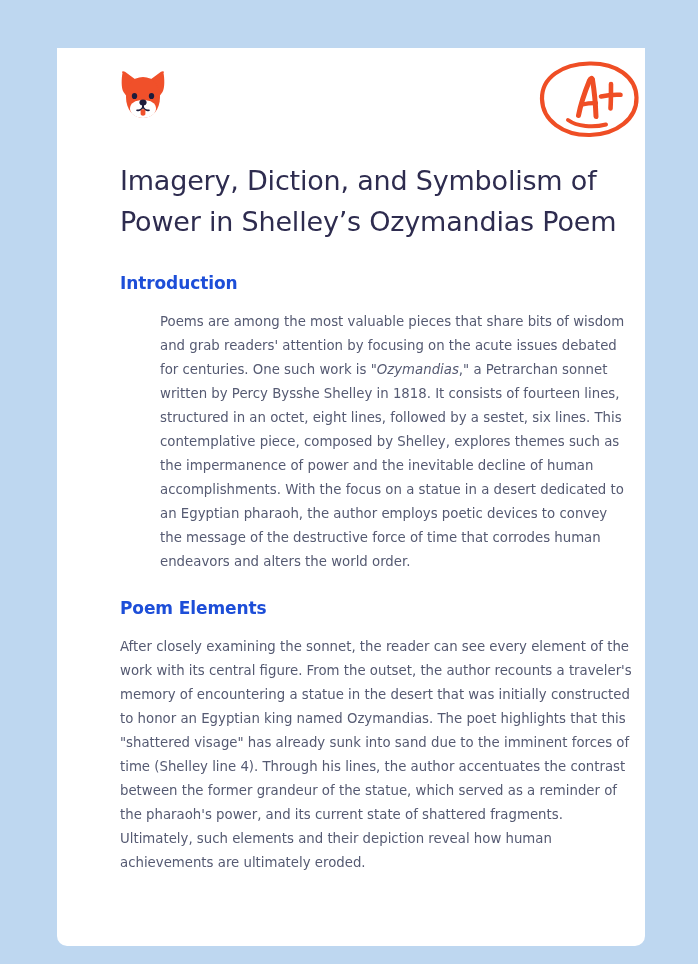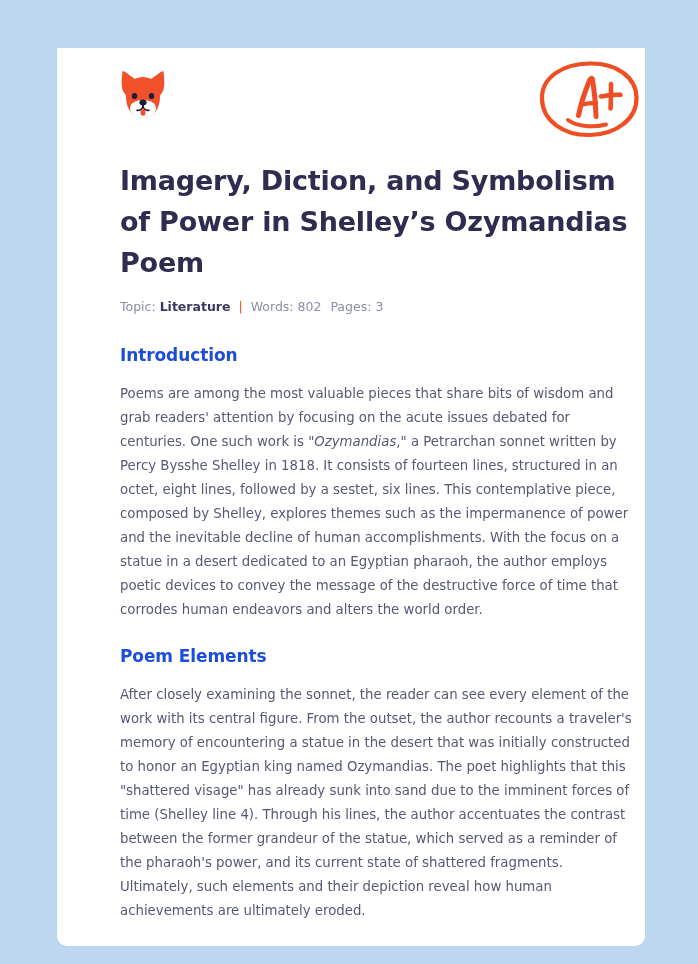--- a/index.html
+++ b/index.html
@@ -76,21 +76,21 @@
     width: 108px;
     height: 86px;
   }
 
   
   #doc-title {
     margin: 0;
     padding: 0;
     font-size: 27px;
     line-height: 41px;
-    font-weight: bold;
+    font-weight: normal;
     color: #2e2c4f;
     letter-spacing: -0.2px;
     width: 515px;
   }
 
   
   #doc-meta {
     margin-top: 18px;
     font-size: 12.5px;
     color: #8b8fa3;
@@ -123,21 +123,21 @@
     font-size: 13.3px;
     line-height: 24px;
     color: #555a72;
     text-align: left;
   }
   .body-paragraph em {
     font-style: italic;
   }
 
   #section-introduction { margin-top: 31px; }
-  #section-introduction .body-paragraph { margin-top: 17px; }
+  #section-introduction .body-paragraph { margin-top: 17px; margin-left: 40px; }
   #section-poem-elements { margin-top: 24px; }
   #section-poem-elements .body-paragraph { margin-top: 17px; }
 </style>
 </head>
 <body>
 
 <div id="page-sheet">
   <div id="page-inner">
 
     <div id="doc-header">
@@ -178,24 +178,20 @@
         <path d="M66 40.5 C72.5 39 79.5 38.5 85.5 38.8" fill="none" stroke="#ef4e25" stroke-width="4.6" stroke-linecap="round"></path>
 
         <path d="M76 28 C76 35.5 76 45 75.5 52.5" fill="none" stroke="#ef4e25" stroke-width="4.6" stroke-linecap="round"></path>
 
         <path d="M33 64 C42 70.5 58 72 71 68.5" fill="none" stroke="#ef4e25" stroke-width="4" stroke-linecap="round"></path>
       </svg>
     </div>
 
     <h1 id="doc-title">Imagery, Diction, and Symbolism of Power in Shelley’s Ozymandias Poem</h1>
 
-    <div id="doc-meta"><span class="meta-label">Topic:</span>
-      <span class="meta-strong">Literature</span><span class="meta-sep">|</span><span class="meta-label">Words:</span>
-      <span class="meta-label">802</span><span class="meta-gap"></span><span class="meta-label">Pages:</span>
-      <span class="meta-label">3</span></div>
 
     <div id="section-introduction">
       <h2 class="section-heading">Introduction</h2>
       <p class="body-paragraph"><span>Poems are among the most valuable pieces that share bits of wisdom and grab readers' attention by focusing on the acute issues debated for centuries. One such work is "</span><em>Ozymandias</em><span>," a Petrarchan sonnet written by Percy Bysshe Shelley in 1818. It consists of fourteen lines, structured in an octet, eight lines, followed by a sestet, six lines. This contemplative piece, composed by Shelley, explores themes such as the impermanence of power and the inevitable decline of human accomplishments. With the focus on a statue in a desert dedicated to an Egyptian pharaoh, the author employs poetic devices to convey the message of the destructive force of time that corrodes human endeavors and alters the world order.</span></p>
     </div>
 
     <div id="section-poem-elements">
       <h2 class="section-heading">Poem Elements</h2>
       <p class="body-paragraph">After closely examining the sonnet, the reader can see every element of the work with its central figure. From the outset, the author recounts a traveler's memory of encountering a statue in the desert that was initially constructed to honor an Egyptian king named Ozymandias. The poet highlights that this "shattered visage" has already sunk into sand due to the imminent forces of time (Shelley line 4). Through his lines, the author accentuates the contrast between the former grandeur of the statue, which served as a reminder of the pharaoh's power, and its current state of shattered fragments. Ultimately, such elements and their depiction reveal how human achievements are ultimately eroded.</p>
     </div>

